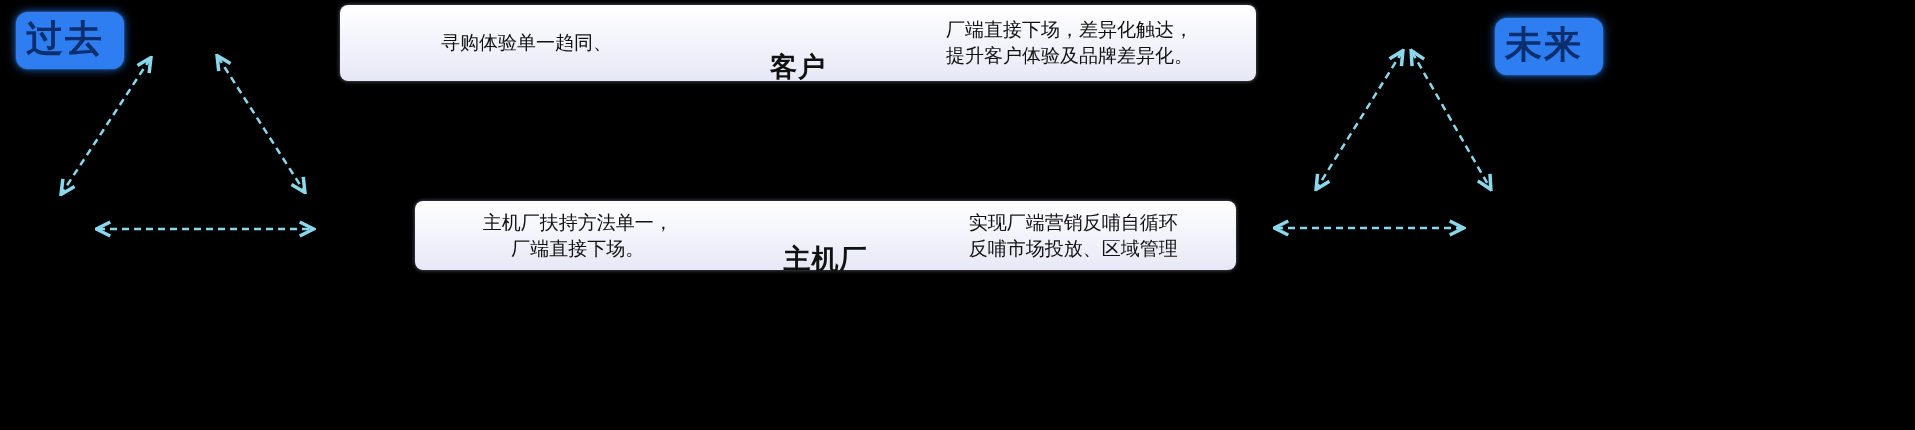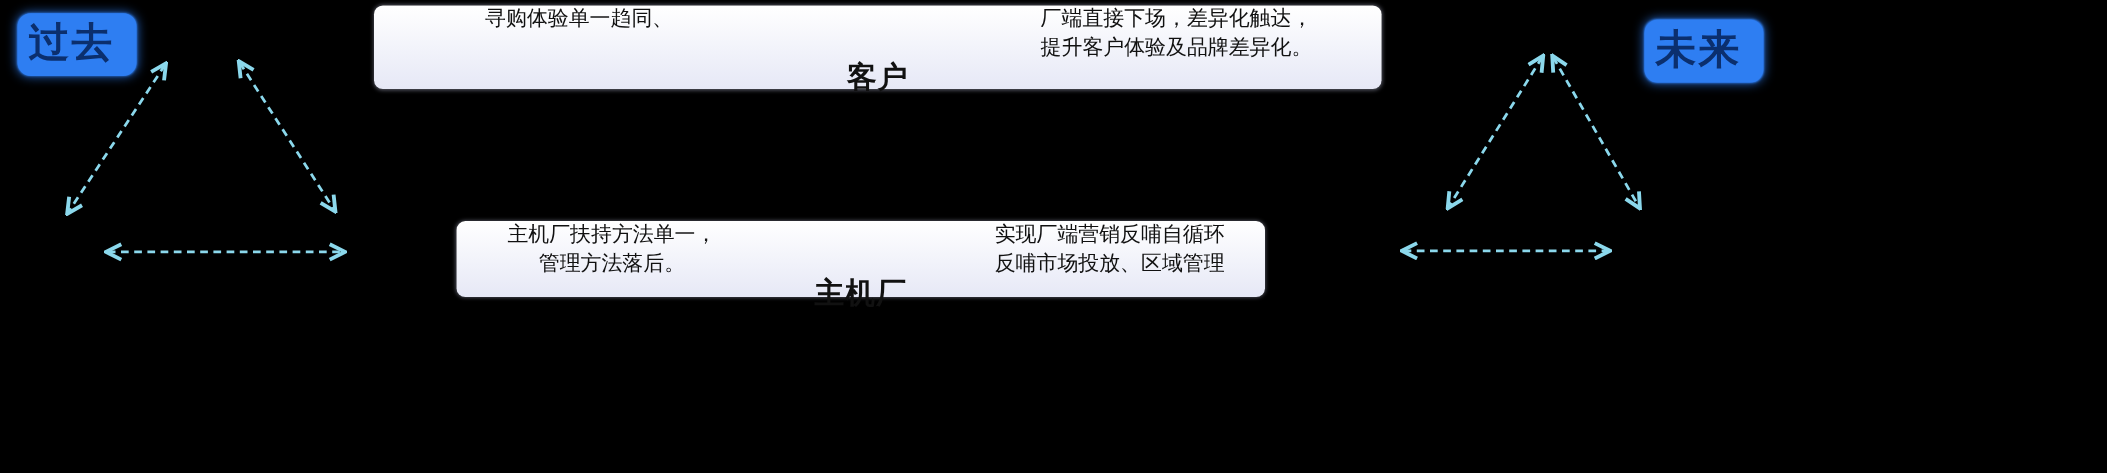--- a/index.html
+++ b/index.html
@@ -45,40 +45,40 @@
     stroke:var(--arrow);
     fill:none;
     stroke-width:2;
   }
   .row-box{
     position:absolute;
     background:linear-gradient(180deg,var(--box-bg-top) 0%,var(--box-bg-bottom) 100%);
     border-radius:8px;
     box-shadow:0 0 4px rgba(220,225,255,.45);
     display:flex;
-    align-items:flex-start;
+    align-items:center;
     color:var(--box-text);
   }
   .row-box .side{
     flex:1 1 0;
     text-align:center;
     font-size:19px;
     line-height:26px;
   }
   .row-box .center{
     flex:0 0 170px;
     text-align:center;
     font-size:27px;
     font-weight:bold;
     letter-spacing:1px;
     margin-top:47px;
   }
   .row-box.r0{left:340px;top:5px;width:916px;height:76px;}
   .row-box.r1{left:390px;top:104px;width:790px;height:82px;}
-  .row-box.r2{left:415px;top:201px;width:735px;height:69px;}
+  .row-box.r2{left:415px;top:201px;width:821px;height:69px;}
 </style>
 </head>
 <body>
 
 <div class="stage">
 
   <div class="era-label past">过去</div>
 
   <div class="era-label future">未来</div>
 
@@ -112,21 +112,21 @@
     <div class="side">
       <div>厂端直接下场，差异化触达，</div>
       <div>提升客户体验及品牌差异化。</div>
     </div>
   </div>
 
 
   <div class="row-box r2">
     <div class="side">
       <div>主机厂扶持方法单一，</div>
-      <div>管理方法落后。</div>
+      <div>厂端直接下场。</div>
     </div>
     <div class="center">主机厂</div>
     <div class="side">
       <div>实现厂端营销反哺自循环</div>
       <div>反哺市场投放、区域管理</div>
     </div>
   </div>
 
 </div>
 

